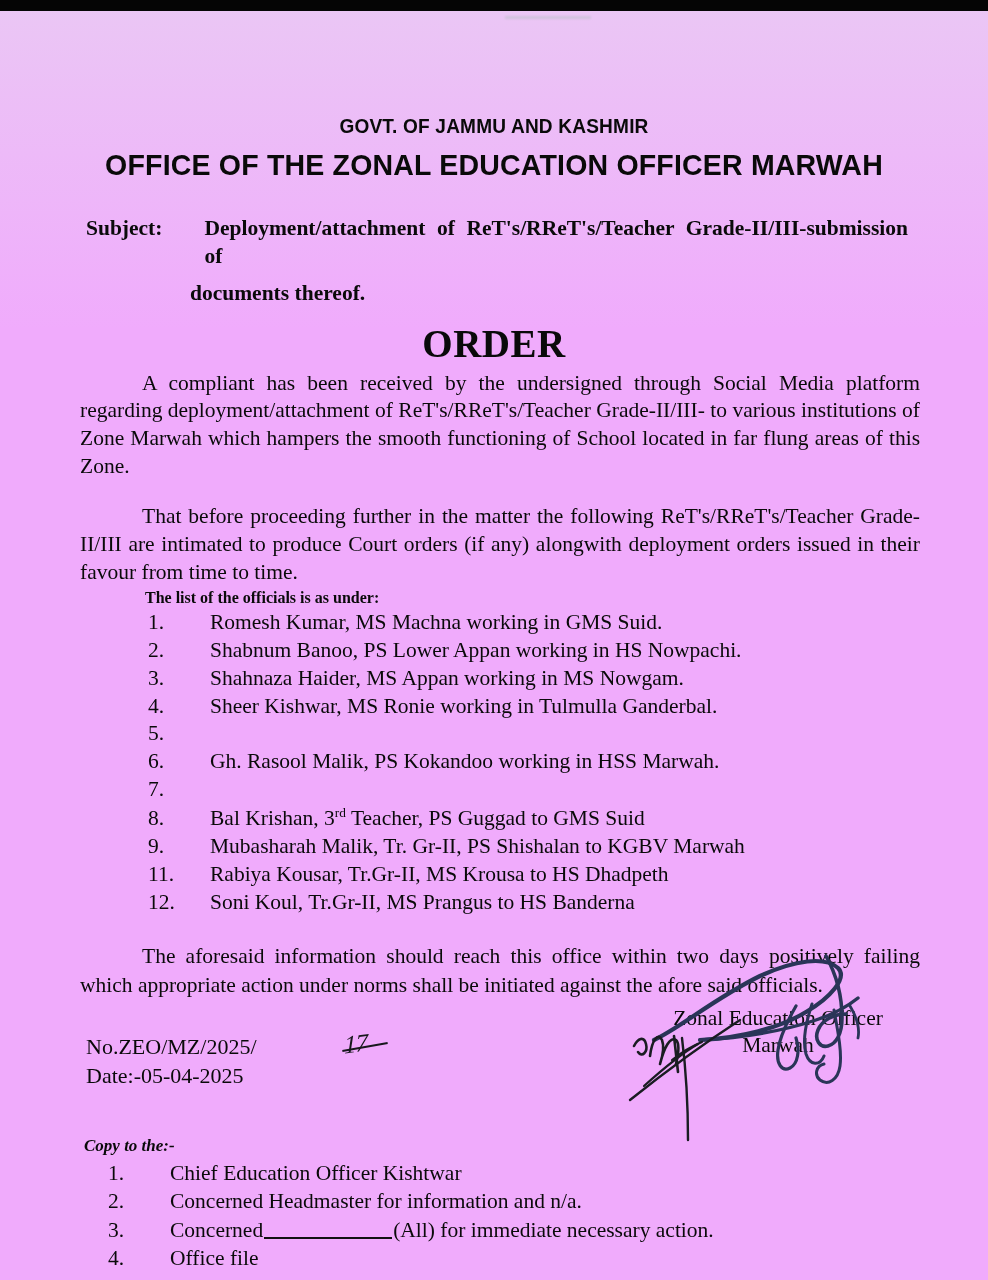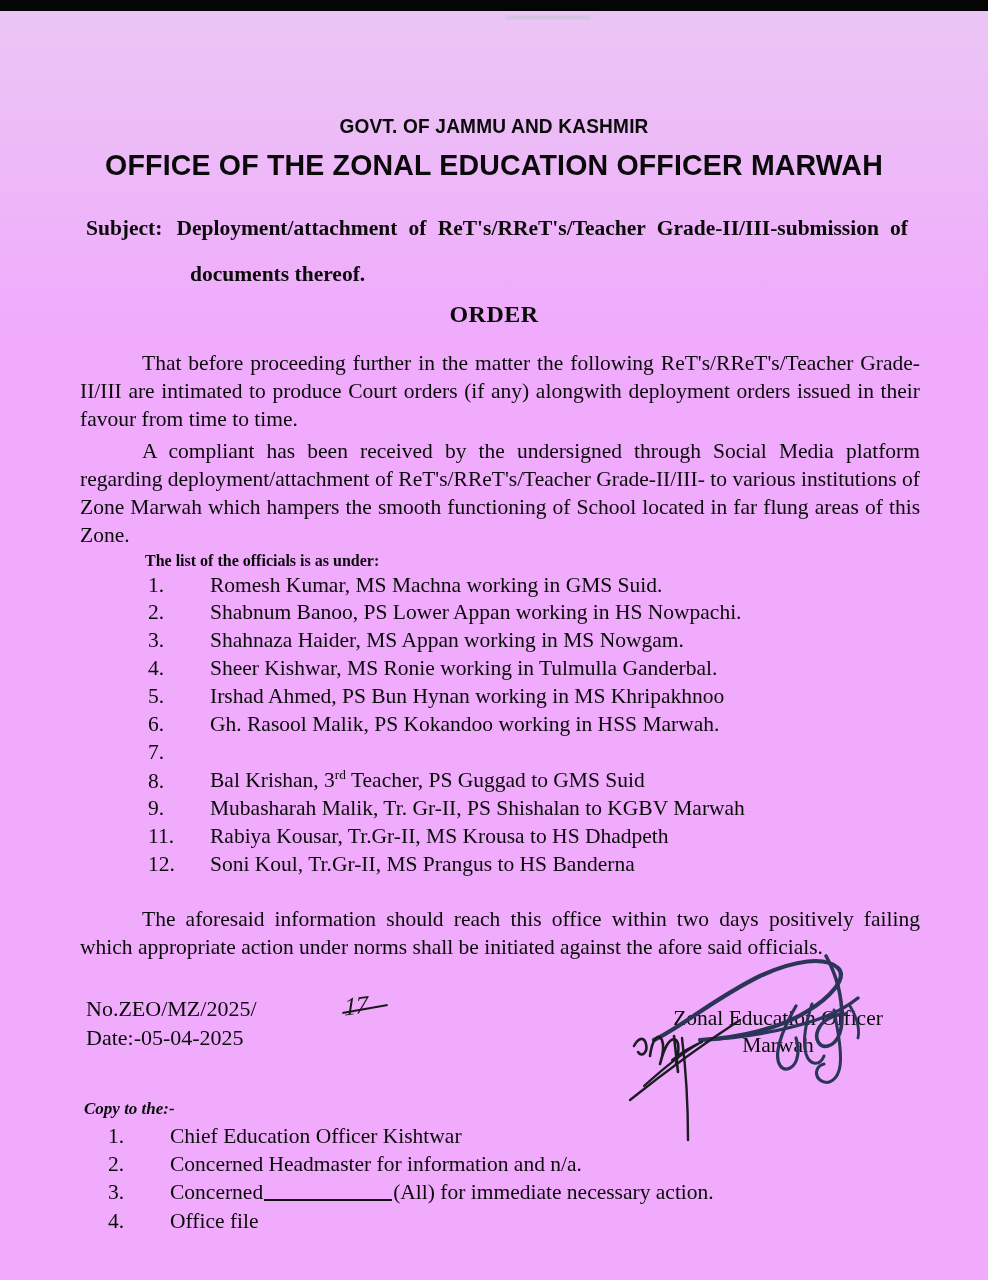--- a/index.html
+++ b/index.html
@@ -68,40 +68,41 @@
   
   .subject-block {
     margin: 33px 80px 0 86px;
     font-weight: bold;
     font-size: 21.5px;
     line-height: 1.28;
   }
   .subject-row {
     display: flex;
     align-items: flex-start;
+    gap: 28px;
   }
   .subject-label {
     flex: 0 0 auto;
     padding-right: 14px;
   }
   .subject-text {
     flex: 1 1 auto;
     text-align: justify;
     text-align-last: justify;
   }
   .subject-second {
     margin-left: 104px;
-    margin-top: 18px;
+    margin-top: 10px;
   }
 
   
   .order-heading {
     text-align: center;
     font-weight: bold;
-    font-size: 24px;
+    font-size: 39px;
     letter-spacing: .5px;
     margin: 13px 0 0 0;
   }
 
   
   .para {
     margin: 4px 68px 0 80px;
     font-size: 21.5px;
     line-height: 1.3;
     text-align: justify;
@@ -247,22 +248,22 @@
     <div class="subject-block">
       <div class="subject-row">
         <span class="subject-label">Subject:</span>
         <span class="subject-text">Deployment/attachment of ReT's/RReT's/Teacher Grade-II/III-submission of</span>
       </div>
       <div class="subject-second">documents thereof.</div>
     </div>
 
     <div class="order-heading">ORDER</div>
 
+    <p class="para p1">A compliant has been received by the undersigned through Social Media platform regarding deployment/attachment of ReT's/RReT's/Teacher Grade-II/III- to various institutions of Zone Marwah which hampers the smooth functioning of School located in far flung areas of this Zone.</p>
     <p class="para p2">That before proceeding further in the matter the following ReT's/RReT's/Teacher Grade-II/III are intimated to produce Court orders (if any) alongwith deployment orders issued in their favour from time to time.</p>
-    <p class="para p1">A compliant has been received by the undersigned through Social Media platform regarding deployment/attachment of ReT's/RReT's/Teacher Grade-II/III- to various institutions of Zone Marwah which hampers the smooth functioning of School located in far flung areas of this Zone.</p>
 
     <div class="list-intro">The list of the officials is as under:</div>
 
     <ol class="officials" id="officials-list">
         <li>
           <span class="num">1.</span>
           <span class="txt">Romesh Kumar, MS Machna working in GMS Suid.</span>
         </li>
         <li>
           <span class="num">2.</span>
@@ -271,21 +272,20 @@
         <li>
           <span class="num">3.</span>
           <span class="txt">Shahnaza Haider, MS Appan working in MS Nowgam.</span>
         </li>
         <li>
           <span class="num">4.</span>
           <span class="txt">Sheer Kishwar, MS Ronie working in Tulmulla Ganderbal.</span>
         </li>
         <li>
           <span class="num">5.</span>
-          <span class="txt">Irshad Ahmed, PS Bun Hynan working in MS Khripakhnoo</span>
         </li>
         <li>
           <span class="num">6.</span>
           <span class="txt">Gh. Rasool Malik, PS Kokandoo working in HSS Marwah.</span>
         </li>
         <li>
           <span class="num">7.</span>
         </li>
         <li>
           <span class="num">8.</span>

